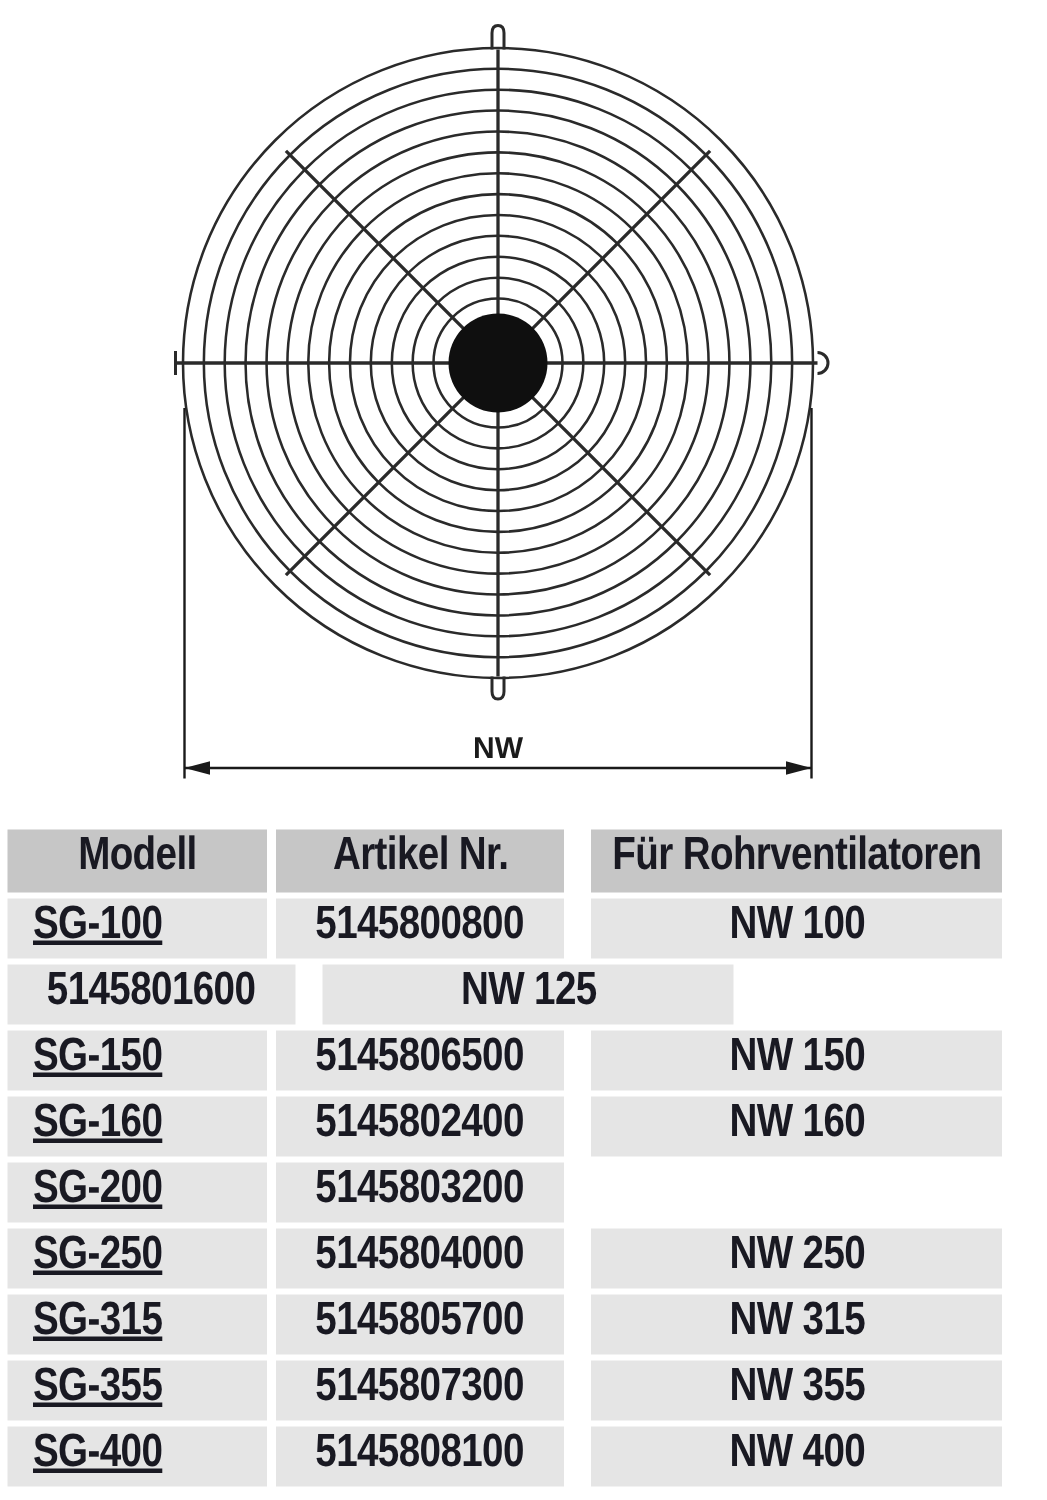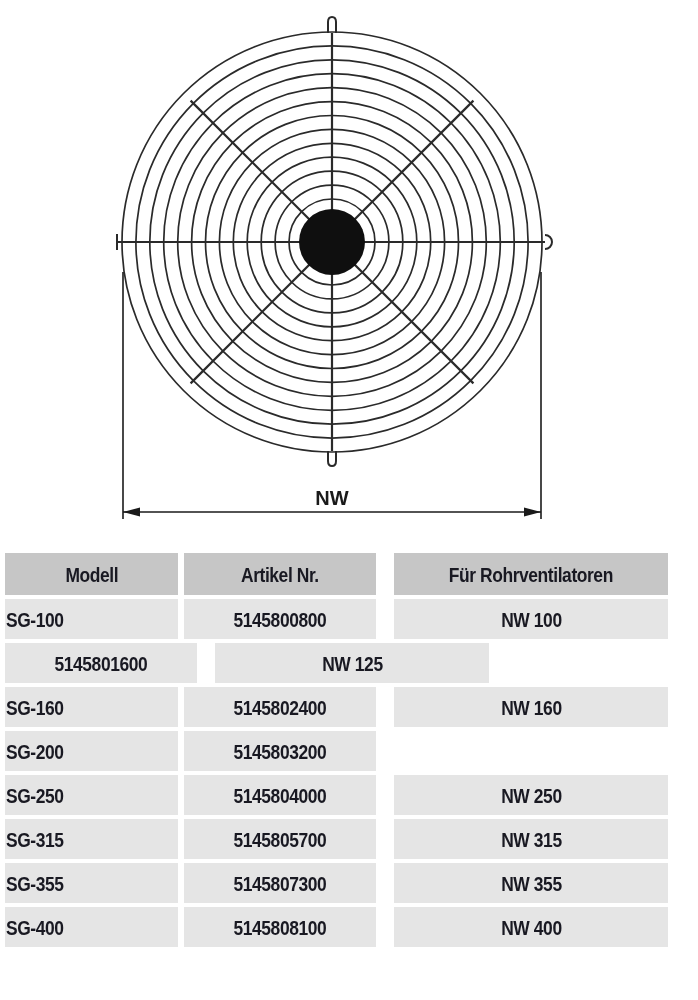--- a/index.html
+++ b/index.html
@@ -28,42 +28,42 @@
     top: 553px;
     left: 5px;
     width: 678px;
   }
   .t-row {
     display: flex;
     margin-bottom: 4px;
   }
   .cell {
     display: flex;
-    align-items: center;
     justify-content: center;
     background: var(--row-bg, #e5e5e5);
     height: 40px;
     color: var(--text-col, #191922);
     font-weight: bold;
-    font-size: 21px;
+    font-size: 31px;
     line-height: 1;
     white-space: nowrap;
   }
   .t-row.header .cell {
     background: var(--header-bg, #c6c6c6);
     height: 42px;
   }
   .c1 { width: 173px; margin-right: 6px; }
   .c2 { width: 192px; margin-right: 18px; }
   .c3 { width: 274px; }
   
   .t-row.data .c1 {
     justify-content: flex-start;
-    padding-left: 1px;
+    padding-left: 17px;
     box-sizing: border-box;
+    text-decoration: underline;
   }
   
   .cond {
     display: inline-block;
     transform: scaleX(0.83);
     transform-origin: center center;
     letter-spacing: -0.5px;
   }
   .t-row.data .c1 .cond { transform-origin: left center; }
 
@@ -148,20 +148,31 @@
 
   <div class="t-row data">
     <div class="cell c2">
         <span class="cond">5145801600</span>
       </div>
     <div class="cell c3">
         <span class="cond">NW 125</span>
       </div>
   </div>
 
+  <div class="t-row data">
+    <div class="cell c1">
+        <span class="cond">SG-150</span>
+      </div>
+    <div class="cell c2">
+        <span class="cond">5145806500</span>
+      </div>
+    <div class="cell c3">
+        <span class="cond">NW 150</span>
+      </div>
+  </div>
 
   <div class="t-row data">
     <div class="cell c1">
         <span class="cond">SG-160</span>
       </div>
     <div class="cell c2">
         <span class="cond">5145802400</span>
       </div>
     <div class="cell c3">
         <span class="cond">NW 160</span>

